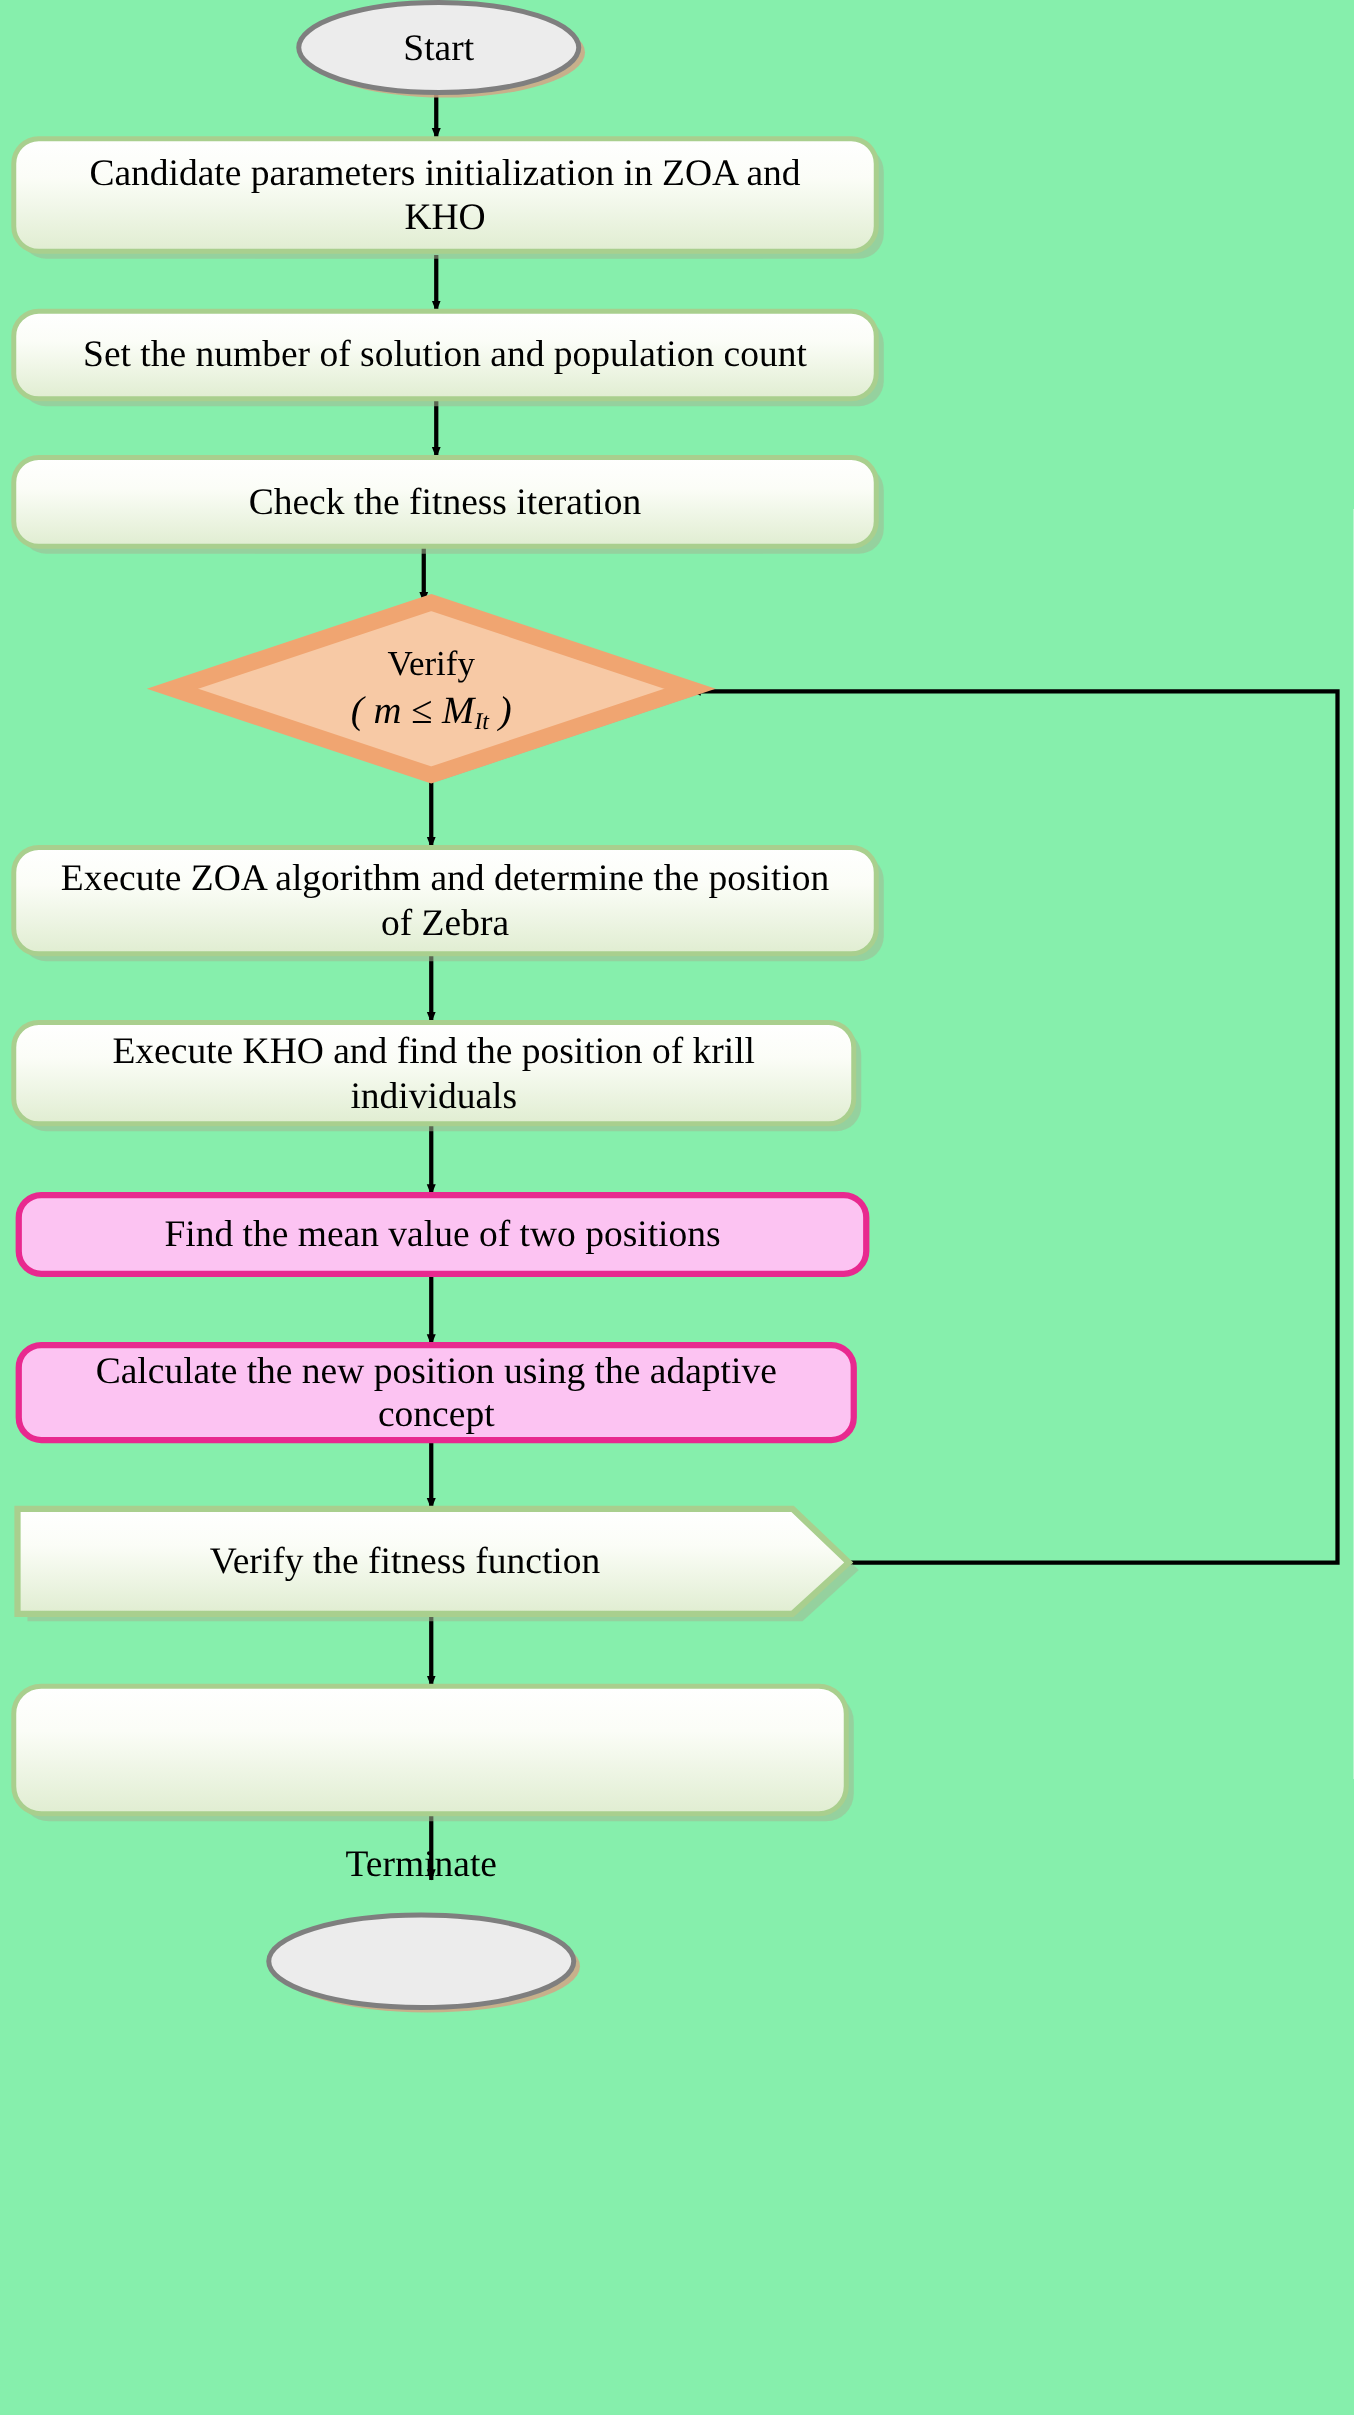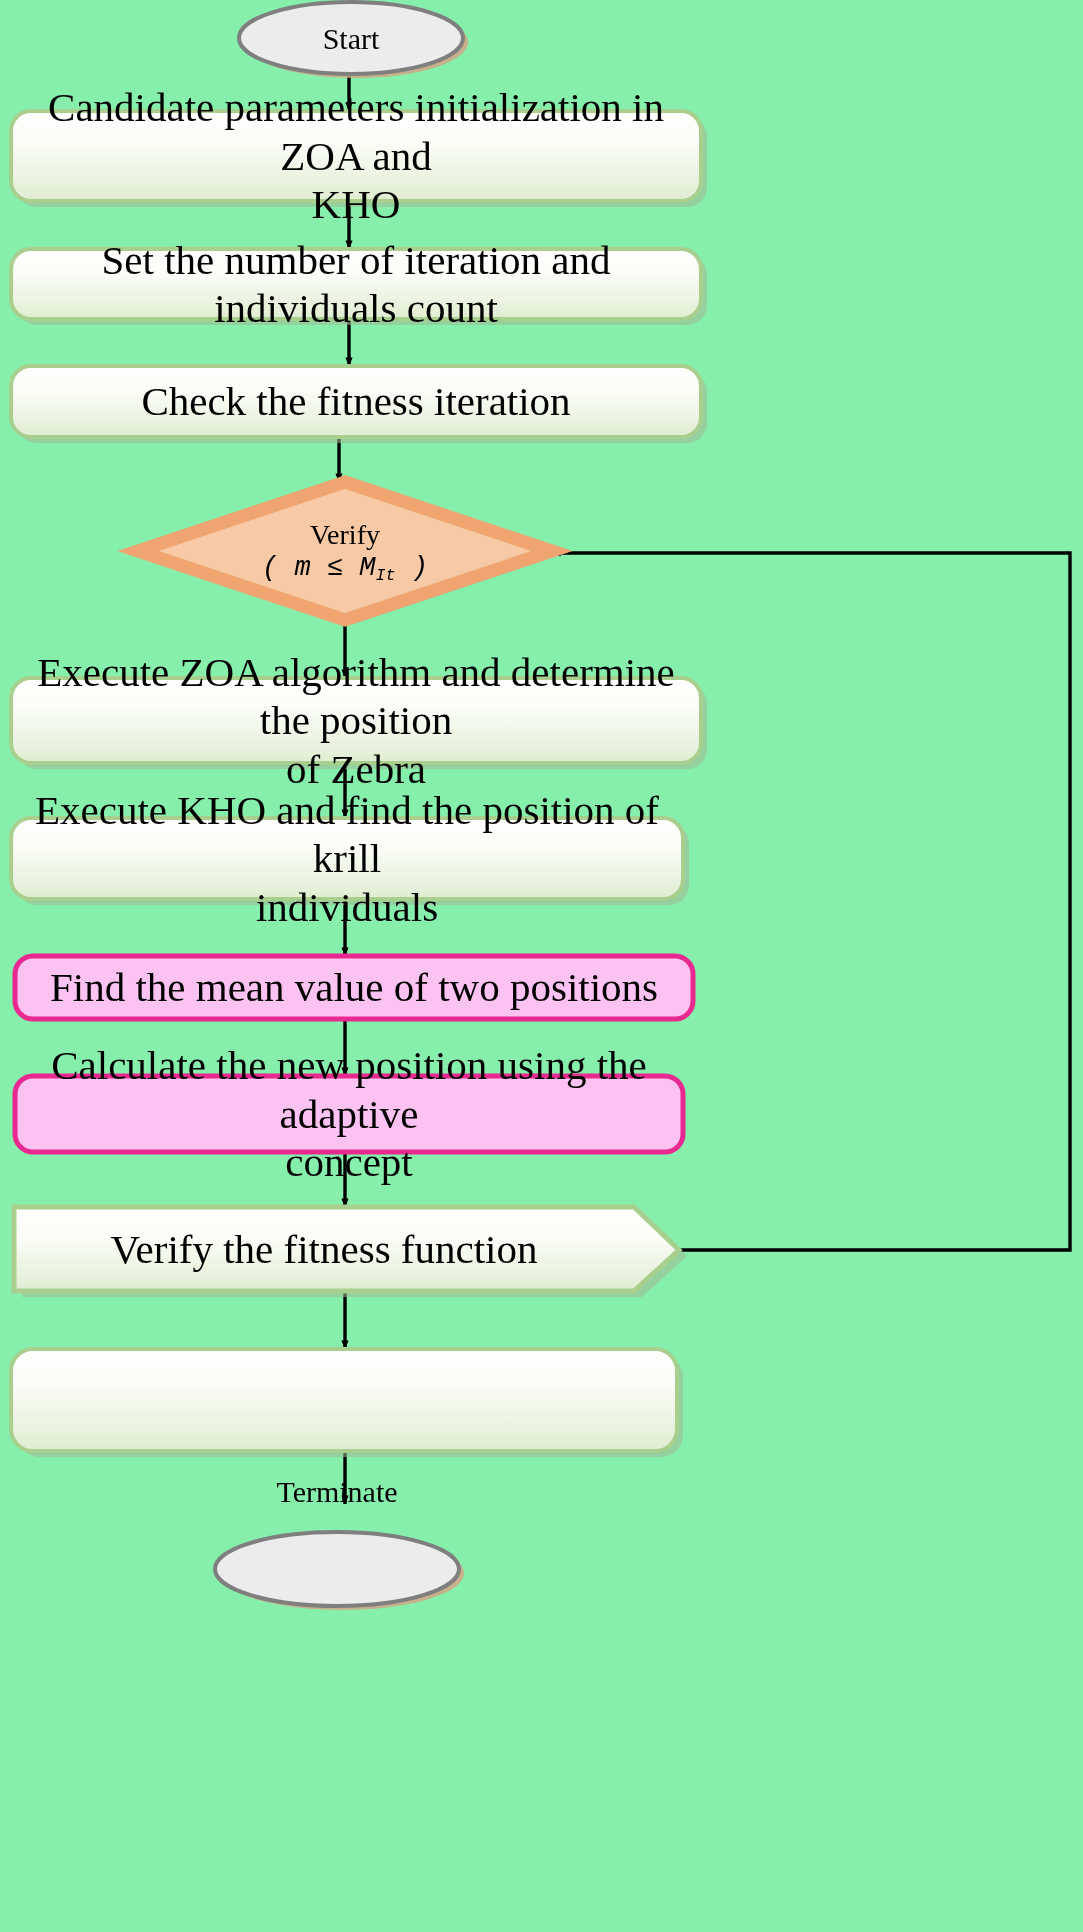--- a/index.html
+++ b/index.html
@@ -33,31 +33,31 @@
     text-align: center;
     color: #000000;
     line-height: 1.18;
     pointer-events: none;
     white-space: pre-line;
   }
   .lbl-terminator {
     font-size: 30px;
   }
   .lbl-process {
-    font-size: 41px;
+    font-size: 30px;
   }
   .lbl-decision {
     font-size: 28px;
     flex-direction: column;
     line-height: 1.25;
   }
   .lbl-decision .math {
     font-style: italic;
-    font-family: Liberation Mono, monospace;
-    font-size: 27px;
+    font-family: Liberation Serif, serif;
+    font-size: 31px;
   }
   .lbl-decision .math sub {
     font-size: 0.62em;
     font-style: italic;
     vertical-align: -0.28em;
   }
 </style>
 </head>
 <body>
 
@@ -148,21 +148,21 @@
       <ellipse cx="342" cy="1573" rx="122" ry="37" fill="#d2a585" opacity="0.85"></ellipse>
       <ellipse cx="337" cy="1569" rx="122" ry="37" fill="#ececec" stroke="#7f7f7f" stroke-width="4"></ellipse>
     </g>
   </svg>
 
   <div class="node-label lbl-terminator" style="left:239px; top:10px; width:224px; height:58px;">Start</div>
 
   <div class="node-label lbl-process" style="left:31px; top:113px; width:650px; height:86px;">Candidate parameters initialization in ZOA and
 KHO</div>
 
-  <div class="node-label lbl-process" style="left:31px; top:251px; width:650px; height:66px;">Set the number of iteration and individuals count</div>
+  <div class="node-label lbl-process" style="left:31px; top:251px; width:650px; height:66px;">Set the number of solution and population count</div>
 
   <div class="node-label lbl-process" style="left:31px; top:368px; width:650px; height:67px;">Check the fitness iteration</div>
 
   <div class="node-label lbl-decision" style="left:205px; top:510px; width:280px; height:84px;">
     <span>Verify</span>
     <span class="math"><span>( m ≤ M</span><sub>It</sub><span> )</span></span>
   </div>
 
   <div class="node-label lbl-process" style="left:31px; top:680px; width:650px; height:81px;">Execute ZOA algorithm and determine the position
 of Zebra</div>

